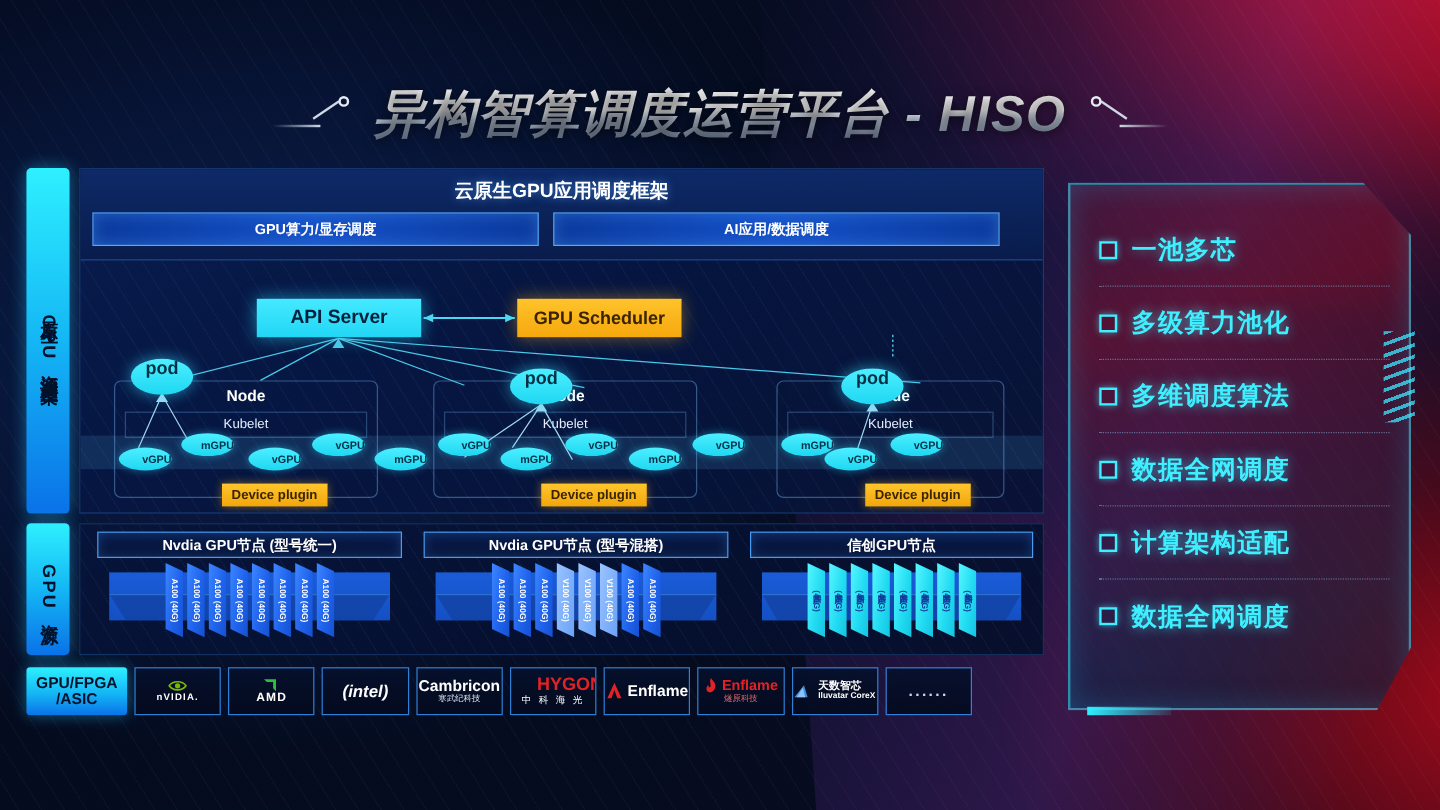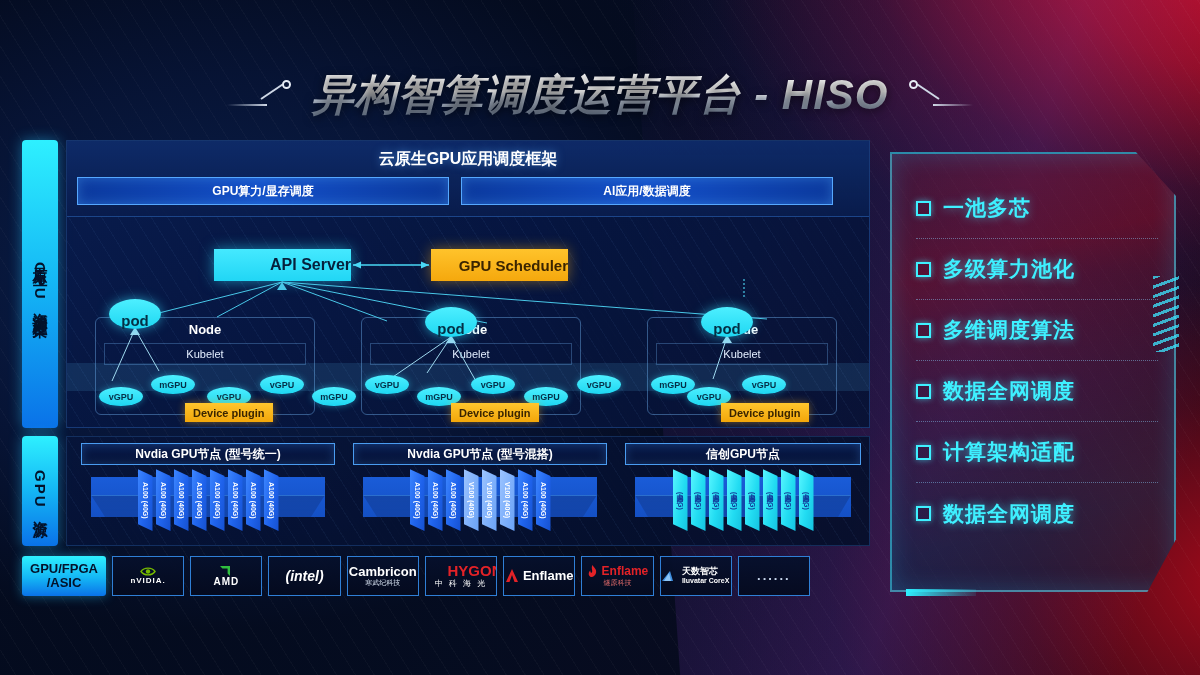--- a/index.html
+++ b/index.html
@@ -105,21 +105,21 @@
     background: linear-gradient(90deg, #0c3a9e 0%, #1450c8 50%, #0c3a9e 100%);
     border: 1px solid #56a8ff;
     display: flex; align-items: center; justify-content: center;
     box-shadow: inset 0 0 12px rgba(90,180,255,0.35);
   }
   .head-bar span { font-size: 12px; font-weight: bold; color: #ffffff; }
   #bar-compute { left: 10px; width: 372px; }
   #bar-ai      { left: 394px; width: 372px; }
 
   
-  .node-box { position: absolute; display: flex; align-items: center; justify-content: flex-end; }
+  .node-box { position: absolute; display: flex; align-items: center; justify-content: center; }
   #api-server {
     left: 147px; top: 108px; width: 137px; height: 32px;
     background: linear-gradient(180deg, #45e9ff 0%, #21d6f5 100%);
     color: #06203c; font-size: 16px; font-weight: bold;
     box-shadow: 0 0 14px rgba(40,220,255,0.55);
   }
   #gpu-scheduler {
     left: 364px; top: 108px; width: 137px; height: 32px;
     background: linear-gradient(180deg, #ffc32b 0%, #f5a80d 100%);
     color: #3a2400; font-size: 15px; font-weight: bold;
@@ -162,31 +162,30 @@
   .kubelet {
     position: absolute; top: 25px; left: 8px; right: 8px; height: 22px;
     border: 1px solid rgba(120,190,255,0.30);
     display: flex; align-items: center; justify-content: center;
     font-size: 11px; color: #e3eeff;
   }
   .gpu-pill {
     position: absolute; border-radius: 50%;
     background: linear-gradient(180deg, #4defff 0%, #1ed7f2 100%);
     color: #053048; font-weight: bold;
-    display: flex; align-items: center; justify-content: center;
+    display: flex; align-items: center; justify-content: flex-end;
     box-shadow: 0 0 7px rgba(50,220,255,0.45);
     z-index: 3;
-    margin-top: 14px;
   }
   .pill-sm { width: 44px; height: 19px; font-size: 9px; }
   .pod-pill {
     position: absolute; width: 52px; height: 30px; border-radius: 50%;
     background: linear-gradient(180deg, #4defff 0%, #1ed7f2 100%);
     color: #043045; font-size: 15px; font-weight: bold;
-    display: flex; align-items: flex-end; justify-content: center;
+    display: flex; align-items: flex-start; justify-content: center;
     box-shadow: 0 0 12px rgba(50,220,255,0.6);
     z-index: 4;
   }
   .devplug {
     position: absolute; height: 19px; padding: 0 8px;
     background: linear-gradient(180deg, #ffc62d 0%, #f2a60a 100%);
     color: #3a2400; font-size: 11px; font-weight: bold;
     display: flex; align-items: center; justify-content: center;
     box-shadow: 0 0 8px rgba(255,185,30,0.45); z-index: 5; margin-left: 34px;
   }

